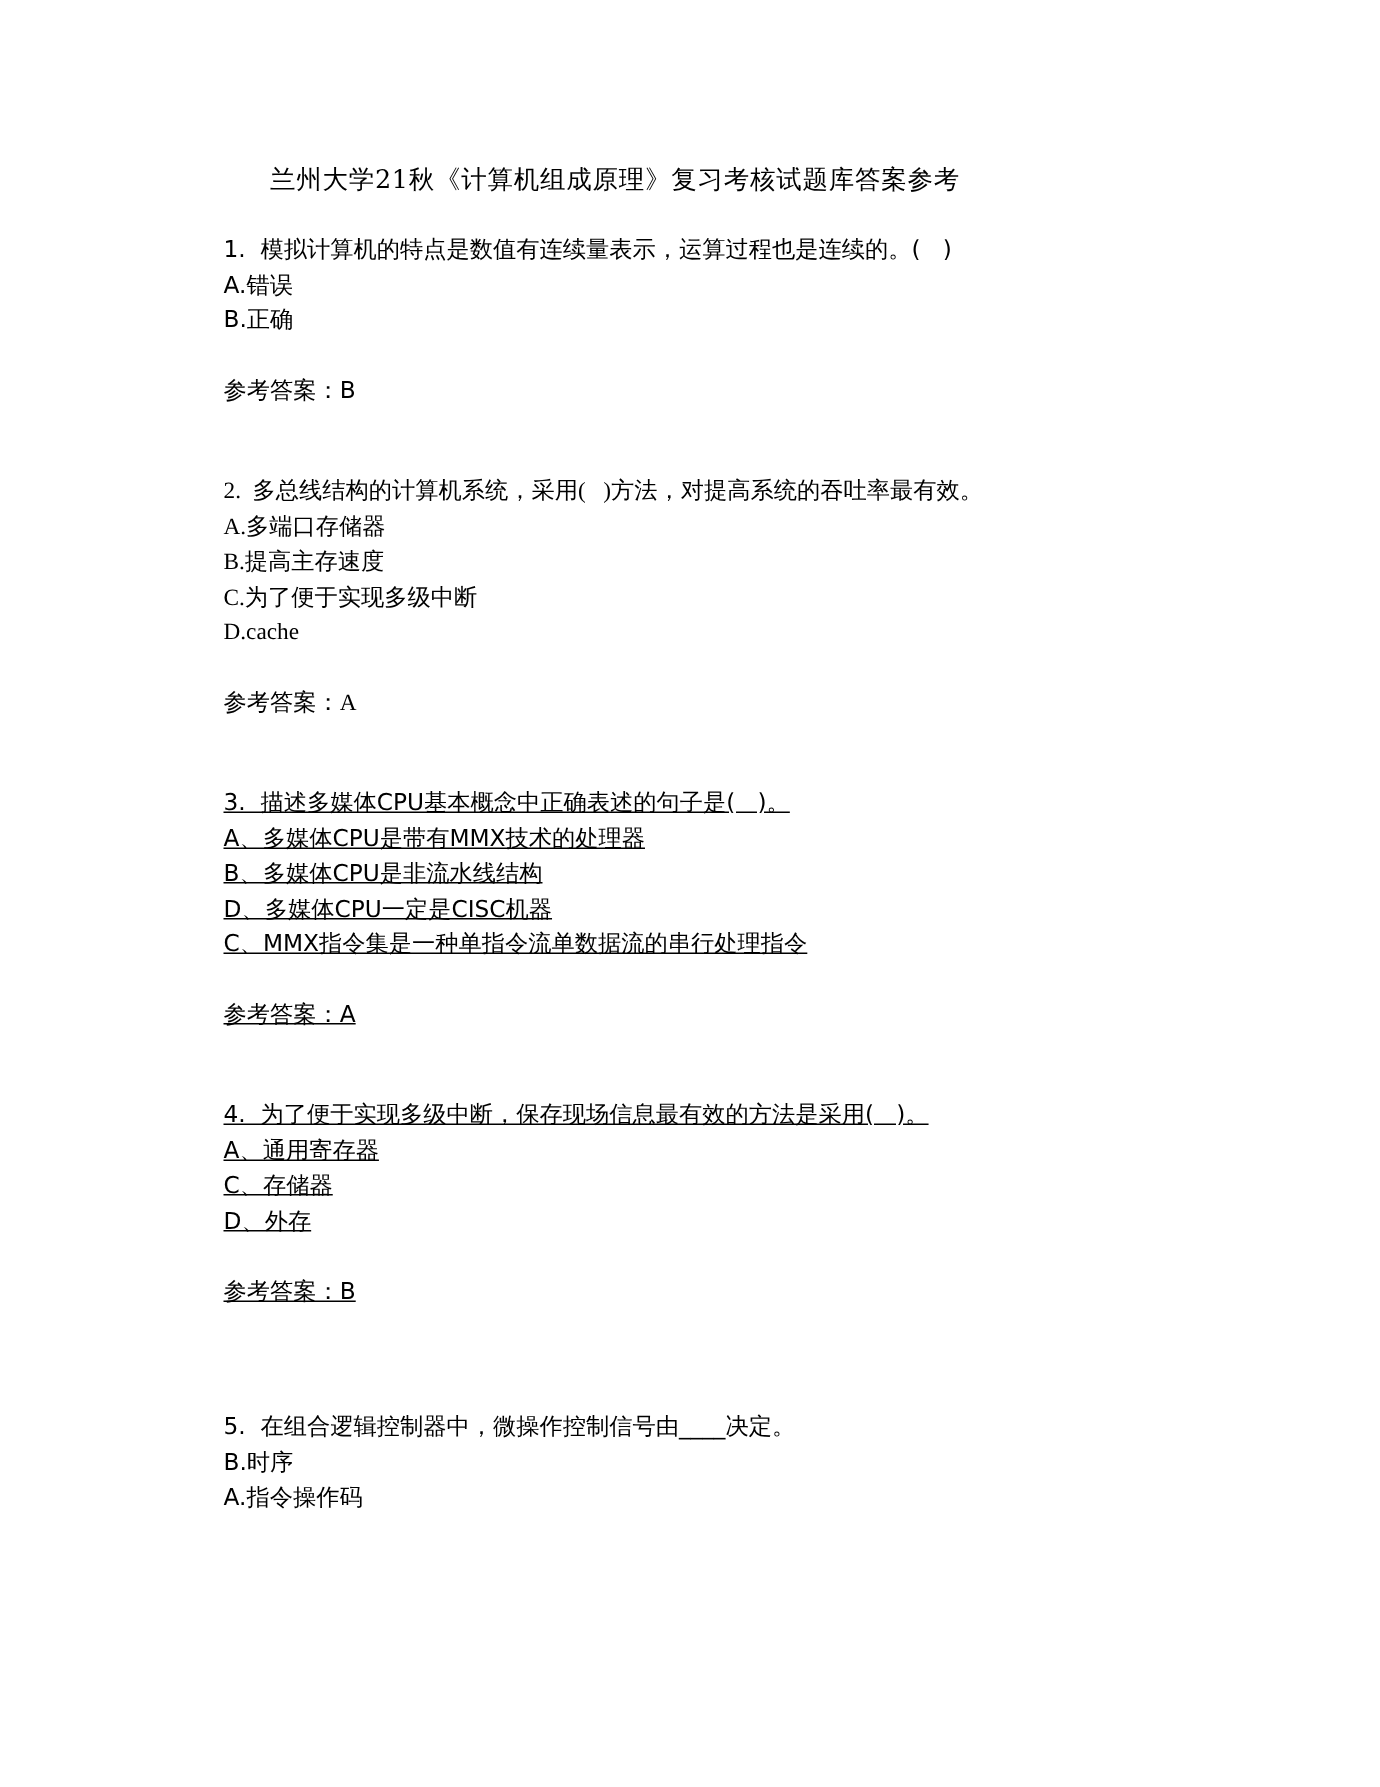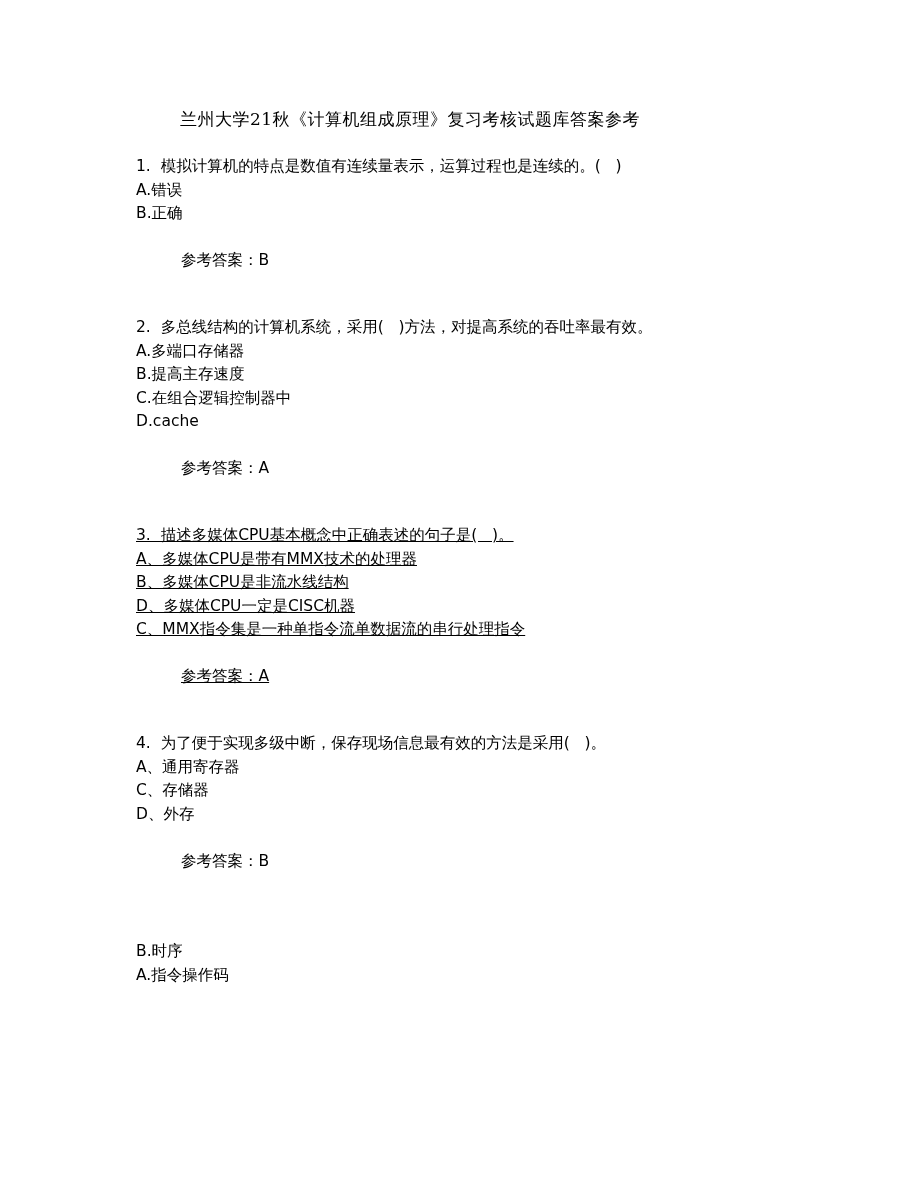--- a/index.html
+++ b/index.html
@@ -1,62 +1,63 @@
 <!DOCTYPE html>
 <html><head>
 <meta charset="utf-8">
 <style>
   html, body { margin: 0; padding: 0; background: #ffffff; }
   body { width: 920px; height: 1191px; position: relative; overflow: hidden;
          font-family: "DejaVu Sans", "Liberation Sans", sans-serif; color: #000; }
   .title { position: absolute; left: 0; width: 820px; top: 108px; text-align: center;
            font-family: "DejaVu Serif", "Liberation Serif", serif; font-size: 17px; letter-spacing: 0.5px; }
-  .q { position: absolute; left: 136px; width: 700px; }
+  .q { position: absolute; left: 149px; width: 700px; }
   .line { height: 23.5px; line-height: 23.5px; font-size: 15.5px; white-space: pre; }
   .gap { height: 23.5px; }
-  .answer { height: 23.5px; line-height: 23.5px; font-size: 15.5px; margin-left: 45px; }
+  .answer { height: 23.5px; line-height: 23.5px; font-size: 15.5px; }
 </style>
 </head>
 <body>
 
 <div class="title">兰州大学21秋《计算机组成原理》复习考核试题库答案参考</div>
 
 <div class="q" style="top:155px;">
   <div class="line">1.  模拟计算机的特点是数值有连续量表示，运算过程也是连续的。(   )</div>
   <div class="line">A.错误</div>
   <div class="line">B.正确</div>
   <div class="gap"></div>
   <div class="answer">参考答案：B</div>
 </div>
 
-<div class="q" style="top:316px;">
+<div class="q" style="top:316px;font-family:Liberation Serif, serif;">
   <div class="line">2.  多总线结构的计算机系统，采用(   )方法，对提高系统的吞吐率最有效。</div>
   <div class="line">A.多端口存储器</div>
   <div class="line">B.提高主存速度</div>
-  <div class="line">C.在组合逻辑控制器中</div>
+  <div class="line">C.为了便于实现多级中断</div>
   <div class="line">D.cache</div>
   <div class="gap"></div>
   <div class="answer">参考答案：A</div>
 </div>
 
 <div class="q" style="top:524px;text-decoration:underline;">
   <div class="line">3.  描述多媒体CPU基本概念中正确表述的句子是(   )。</div>
   <div class="line">A、多媒体CPU是带有MMX技术的处理器</div>
   <div class="line">B、多媒体CPU是非流水线结构</div>
   <div class="line">D、多媒体CPU一定是CISC机器</div>
   <div class="line">C、MMX指令集是一种单指令流单数据流的串行处理指令</div>
   <div class="gap"></div>
   <div class="answer">参考答案：A</div>
 </div>
 
-<div class="q" style="top:732px;">
+<div class="q" style="top:732px;text-decoration:underline;">
   <div class="line">4.  为了便于实现多级中断，保存现场信息最有效的方法是采用(   )。</div>
   <div class="line">A、通用寄存器</div>
   <div class="line">C、存储器</div>
   <div class="line">D、外存</div>
   <div class="gap"></div>
   <div class="answer">参考答案：B</div>
 </div>
 
 <div class="q" style="top:940px;">
+  <div class="line">5.  在组合逻辑控制器中，微操作控制信号由____决定。</div>
   <div class="line">B.时序</div>
   <div class="line">A.指令操作码</div>
 </div>
 
 </body></html>

